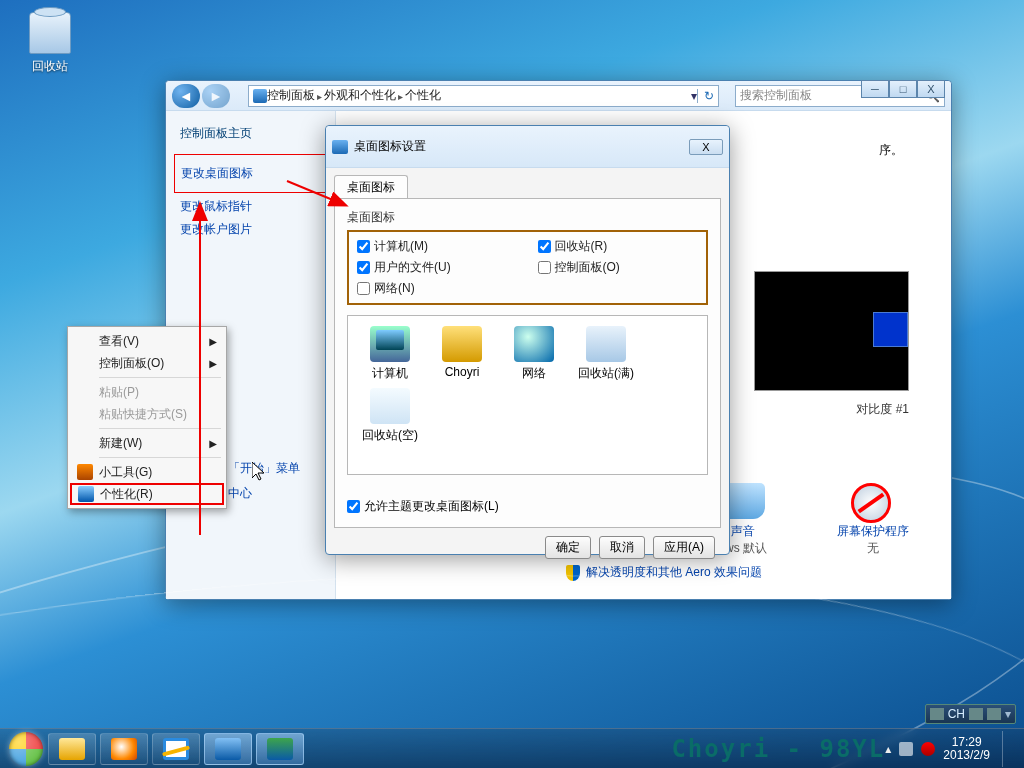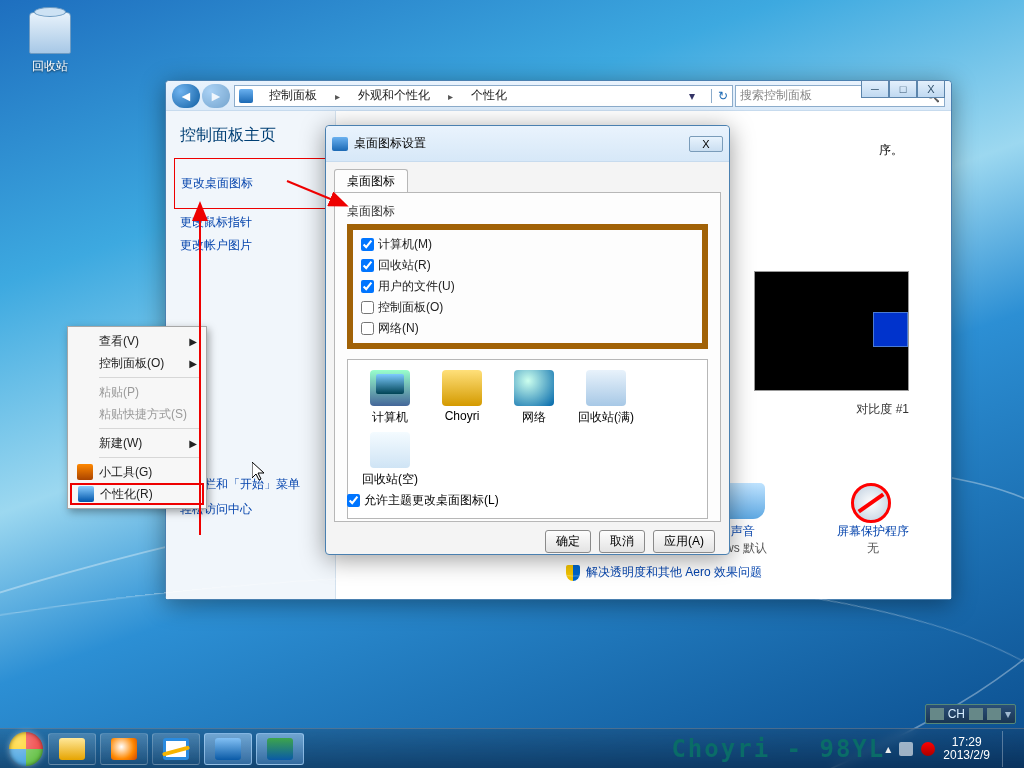--- a/index.html
+++ b/index.html
@@ -12,77 +12,77 @@
   
   .desktop-icon{position:absolute;top:12px;left:20px;text-align:center;color:#fff;text-shadow:0 1px 2px rgba(0,0,0,.7);width:60px;}
   .desktop-icon .bin{width:42px;height:42px;margin:0 auto 4px;background:linear-gradient(#e8f2fb,#a7c8e6);border-radius:4px 4px 2px 2px;position:relative;border:1px solid #6e9bc2;}
   .desktop-icon .bin::before{content:"";position:absolute;top:-6px;left:4px;right:4px;height:8px;background:#cde2f4;border:1px solid #6e9bc2;border-radius:50%;}
   
   .window{position:absolute;background:#fff;border:1px solid #4a80b0;border-radius:4px;box-shadow:0 4px 24px rgba(0,0,0,.4);}
   .cp{left:165px;top:80px;width:787px;height:520px;}
   .titlebar{height:30px;background:linear-gradient(#e9f3fd,#dbeaf9);border-bottom:1px solid #c7dbee;display:flex;align-items:center;padding:0 6px;border-radius:4px 4px 0 0;}
   .navbtn{width:28px;height:24px;border-radius:12px;background:radial-gradient(circle at 30% 30%,#6fb3ef,#0f5ea2);margin-right:2px;display:flex;align-items:center;justify-content:center;color:#fff;font-size:14px;}
   .navbtn.fwd{opacity:.5}
-  .addrbar{flex:1;height:22px;border:1px solid #8caccb;background:#fff;margin:0 2px;display:flex;align-items:center;padding:0 4px;gap:16px;}
+  .addrbar{flex:1;height:22px;border:1px solid #8caccb;background:#fff;margin:0 16px;display:flex;align-items:center;padding:0 4px;gap:0;}
   .addrbar .crumb{color:#222;display:flex;align-items:center;gap:4px;}
   .addrbar .sep::after{content:"▸";color:#555;margin:0 2px;font-size:10px;}
   .crumb-icon{width:14px;height:14px;background:linear-gradient(#6ab1f0,#1b69b4);border-radius:2px;}
   .searchbox{width:210px;height:22px;border:1px solid #8caccb;background:#fff;display:flex;align-items:center;padding:0 4px;color:#888;}
   .searchbox .mag{margin-left:auto;color:#5a8fbd;}
   .wincontrols{position:absolute;top:-1px;right:6px;display:flex;}
   .wincontrols div{width:28px;height:18px;border:1px solid #5c85ac;background:linear-gradient(#e3f0fc,#c0d9f1);display:flex;align-items:center;justify-content:center;font-size:11px;color:#33536e;}
   .wincontrols .help{position:absolute;top:32px;right:2px;width:18px;height:18px;border-radius:50%;background:radial-gradient(circle at 30% 30%,#8cc9ff,#0e63b3);color:#fff;border:none;font-weight:bold;}
   .cpbody{display:flex;height:calc(100% - 30px);}
   .sidebar{width:170px;background:#f1f6fb;border-right:1px solid #d4e2ef;padding:14px 0;}
-  .sidebar h4{padding:0 14px 10px;color:#003f74;font-weight:normal;font-size:16px;}
+  .sidebar h4{padding:0 14px 10px;color:#003f74;font-weight:normal;font-size:12px;}
   .sidelink{display:block;padding:3px 14px;color:#0645ad;cursor:pointer;}
-  .sidelink.boxed{border:1px solid #e00;margin:2px 8px;padding:16px 6px;}
+  .sidelink.boxed{border:1px solid #e00;margin:2px 8px;padding:10px 6px;}
   .sidebar .seealso{margin-top:190px;}
   .sidebar .seealso a{display:block;padding:4px 14px;color:#0645ad;}
   .content{flex:1;background:#fff;position:relative;}
   .content .trailtext{position:absolute;right:48px;top:31px;}
   .blackbox{position:absolute;right:42px;top:160px;width:155px;height:120px;background:#000;border:1px solid #999;}
   .blackbox .bluesq{position:absolute;right:0;top:40px;width:35px;height:35px;background:#0033cc;border:1px solid #4a7bd4;}
   .themelabel{position:absolute;right:42px;top:290px;color:#333;}
   .bottombits{position:absolute;right:42px;bottom:42px;display:flex;gap:70px;align-items:flex-end;}
   .bottombits .col{text-align:center;color:#0645ad;}
   .bottombits .col .sub{color:#555;}
   .bottombits .iconbox{width:44px;height:36px;margin:0 auto 4px;position:relative;}
   .sndicon{background:linear-gradient(#bfe3ff,#5ea8e2);border-radius:5px 5px 12px 2px;}
   .scricon{border:3px solid red;border-radius:50%;width:40px;height:40px;display:flex;align-items:center;justify-content:center;background:radial-gradient(#fff,#bcd);} 
   .scricon::after{content:"";width:30px;height:4px;background:red;transform:rotate(-35deg);} 
   .aerolink{position:absolute;left:230px;bottom:18px;color:#0645ad;display:flex;align-items:center;gap:6px;}
   .shield{width:14px;height:16px;background:linear-gradient(90deg,#f4c400 50%,#0066cc 50%);border-radius:2px 2px 50% 50%;}
   
   .dlg{left:325px;top:125px;width:405px;height:430px;z-index:5;background:#f4f4f4;padding-top:0;}
-  .dlg .dlgtitle{height:36px;background:linear-gradient(#e9f3fd,#d7e8f8);display:flex;align-items:center;padding:0 6px;gap:6px;border-radius:4px 4px 0 0;border-bottom:1px solid #c7dbee;}
+  .dlg .dlgtitle{height:42px;background:linear-gradient(#e9f3fd,#d7e8f8);display:flex;align-items:center;padding:0 6px;gap:6px;border-radius:4px 4px 0 0;border-bottom:1px solid #c7dbee;}
   .mon-icon{width:16px;height:14px;background:linear-gradient(#6ab1f0,#1b69b4);border-radius:2px;}
   .dlg .x{margin-left:auto;width:34px;height:16px;border:1px solid #7a9cba;background:linear-gradient(#e8f3fd,#cadef1);display:flex;align-items:center;justify-content:center;font-size:11px;border-radius:2px;}
   .tabrow{padding:6px 8px 0;}
   .tab{display:inline-block;padding:3px 12px;background:#fdfdfd;border:1px solid #b7b7b7;border-bottom:none;border-radius:3px 3px 0 0;position:relative;top:1px;}
   .tabbody{margin:0 8px 8px;border:1px solid #b7b7b7;background:#fdfdfd;padding:10px 12px;height:330px;position:relative;}
   .group-title{color:#333;margin-bottom:4px;}
-  .chkgrp{border:6px solid #a16207;padding:6px 8px;display:grid;grid-template-columns:1fr;gap:4px 20px;}
+  .chkgrp{border:2px solid #a16207;padding:6px 8px;display:grid;grid-template-columns:1fr 1fr;gap:4px 20px;}
   .chk{display:flex;align-items:center;gap:4px;color:#222;}
   .chk input{width:13px;height:13px;}
   .iconpane{margin-top:10px;border:1px solid #b7b7b7;background:#fff;height:160px;padding:10px 6px;display:flex;flex-wrap:wrap;align-content:flex-start;}
   .ico{width:72px;text-align:center;margin-bottom:6px;}
   .ico .pic{width:40px;height:36px;margin:0 auto 3px;border-radius:4px;position:relative;}
   .computer{background:linear-gradient(#9fc,#469);}
   .computer::after{content:"";position:absolute;inset:4px 6px 12px 6px;background:linear-gradient(#7ecbff,#045);border-radius:2px;}
   .folder{background:linear-gradient(#ffe07a,#d49a00);border-radius:2px 6px 3px 3px;}
   .netglobe{background:radial-gradient(circle at 35% 30%,#cfe,#06a);border-radius:50%;}
   .binfull{background:linear-gradient(#e8f2fb,#a7c8e6);border-radius:4px 4px 2px 2px;}
   .binempty{background:linear-gradient(#f4fbff,#cfe4f5);border-radius:4px 4px 2px 2px;}
   .dlg-btn{padding:2px 10px;border:1px solid #8a8a8a;background:linear-gradient(#fdfdfd,#e3e3e3);border-radius:3px;font-size:12px;}
   .tabbody .rowbtn{position:absolute;right:12px;bottom:48px;display:flex;gap:6px;}
   .allowchk{position:absolute;left:12px;bottom:12px;display:flex;align-items:center;gap:4px;}
   .dlgfoot{display:flex;justify-content:flex-end;gap:8px;padding:0 14px 10px;}
   
-  .ctx{position:absolute;left:67px;top:326px;width:140px;background:#f7f7f7;border:1px solid #a7a7a7;box-shadow:2px 3px 8px rgba(0,0,0,.35);padding:3px;z-index:6;}
+  .ctx{position:absolute;left:67px;top:326px;width:160px;background:#f7f7f7;border:1px solid #a7a7a7;box-shadow:2px 3px 8px rgba(0,0,0,.35);padding:3px;z-index:6;}
   .ctx .row{display:flex;align-items:center;height:22px;padding:0 6px 0 28px;position:relative;color:#222;}
   .ctx .row.disabled{color:#9a9a9a;}
   .ctx .row .arrow{margin-left:auto;font-size:10px;}
   .ctx .sep{height:1px;background:#d7d7d7;margin:3px 2px 3px 28px;}
   .ctx .icon{position:absolute;left:6px;width:16px;height:16px;background:linear-gradient(#8cf,#05a);border-radius:2px;}
   .ctx .row.boxed{border:2px solid #e00;margin:0 -1px;}
   
   svg.anno{position:absolute;pointer-events:none;z-index:7;}
   
   .taskbar{position:absolute;left:0;right:0;bottom:0;height:40px;background:linear-gradient(rgba(30,60,90,.3),rgba(10,30,55,.55));backdrop-filter:blur(4px);display:flex;align-items:center;padding:0 6px;border-top:1px solid rgba(255,255,255,.25);}

